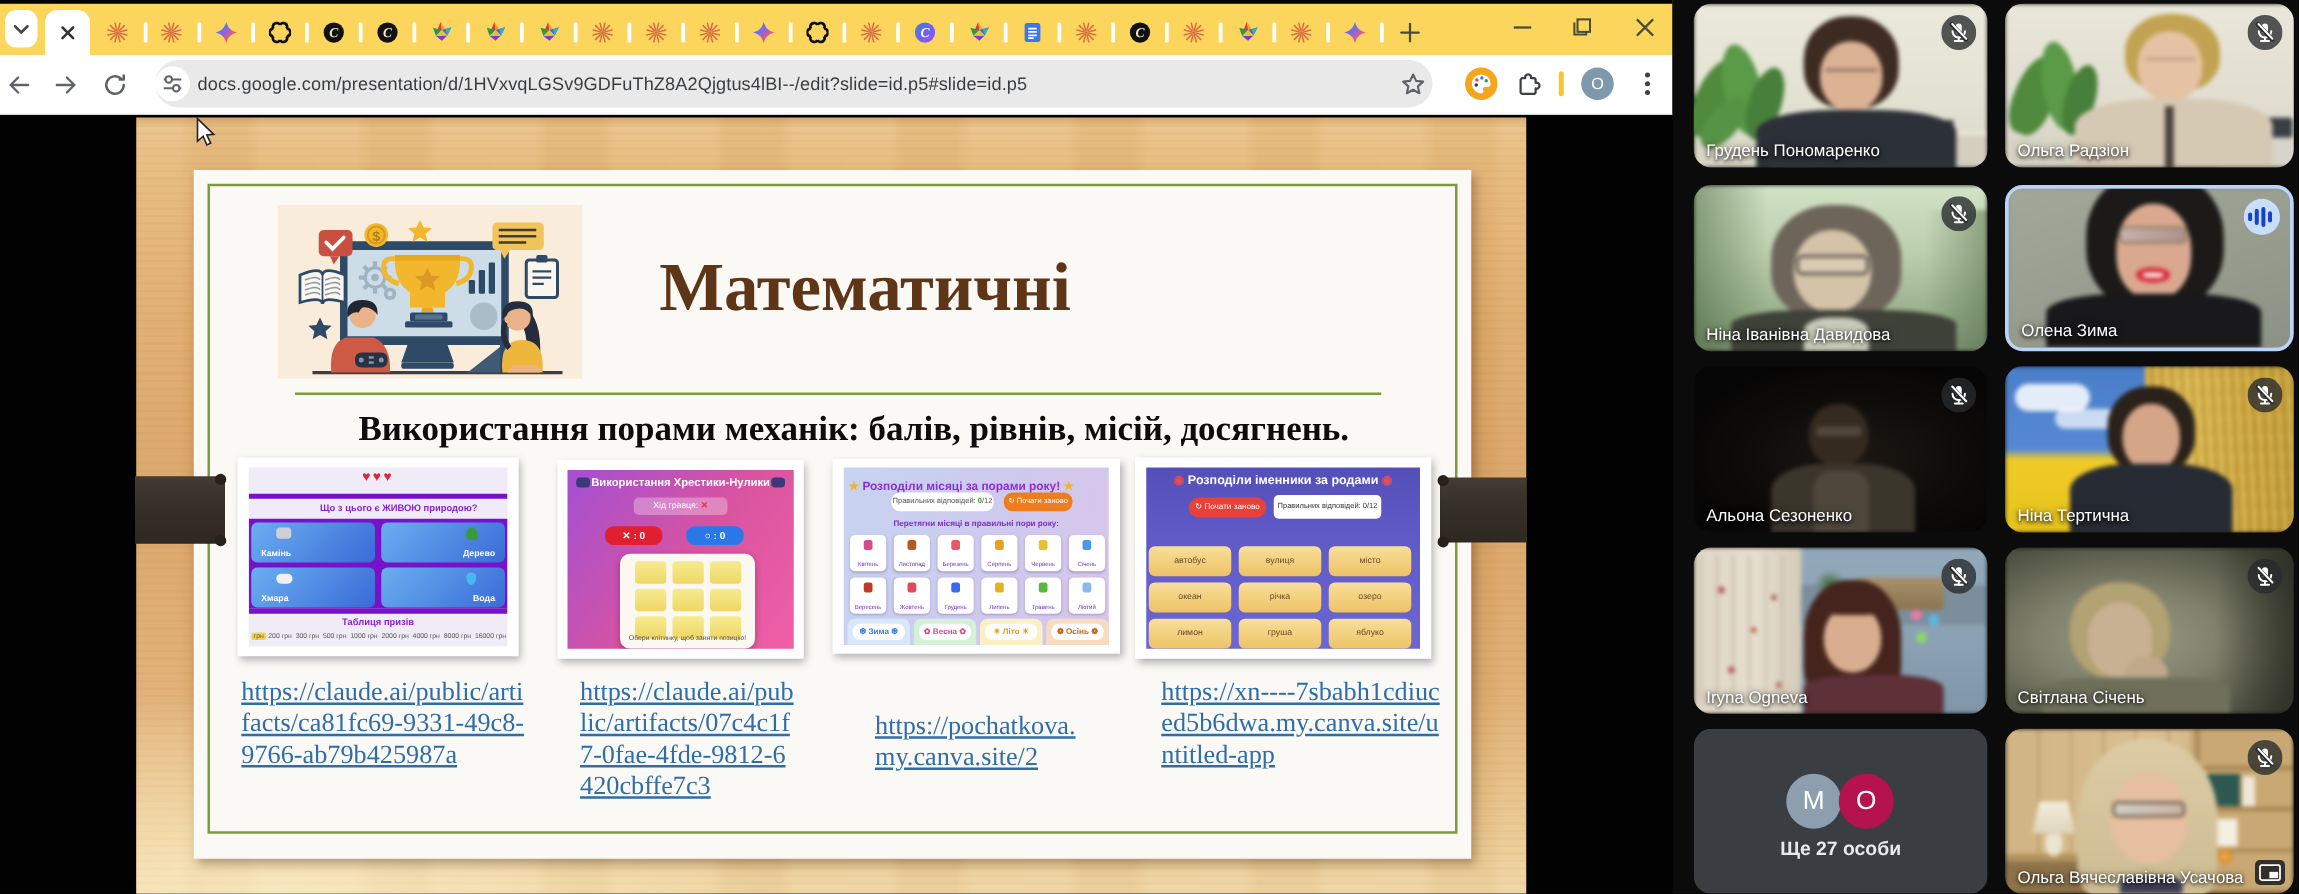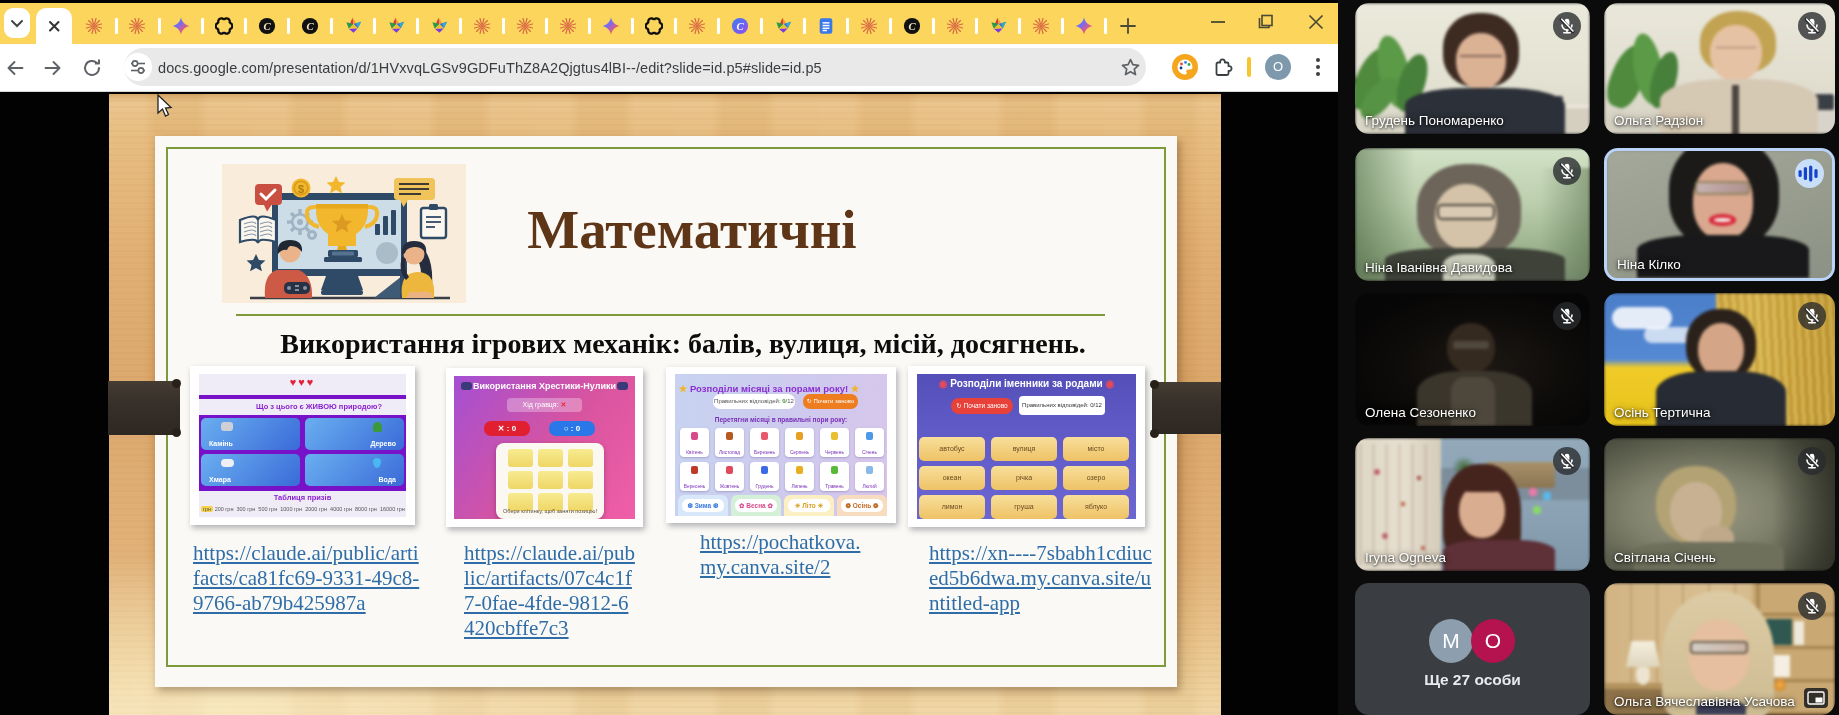--- a/index.html
+++ b/index.html
@@ -380,21 +380,21 @@
 <path d="M196 80 q16 10 14 42 q-6 8 -12 2 q4 -24 -6 -32 z" fill="#252c3d"></path>
 <path d="M180 134 q-3 -26 16 -26 q18 0 16 26 z" fill="#edb73d"></path>
 <circle cx="192" cy="90" r="10.5" fill="#eab389"></circle>
 <path d="M180 92 q-2 -15 12 -15 q14 0 12 13 q-4 -8 -12 -7 q-8 1 -9 6 q-2 1 -3 3 z" fill="#252c3d"></path>
 <path d="M180 92 q-4 16 4 24 l3 -3 q-6 -9 -3 -18 z" fill="#252c3d"></path>
 <path d="M188 128 l18 0 q6 2 4 6 l-26 0 z" fill="#eab389" opacity="0.9"></path>
     </g>
 </svg>
 <div class="abs" id="title">Математичні</div>
 <div class="abs" id="gline"></div>
-<div class="abs" id="subtitle">Використання ігрових механік: балів, вулиця, місій, досягнень.</div>
+<div class="abs" id="subtitle">Використання порами механік: балів, рівнів, місій, досягнень.</div>
 <div class="abs thumb" style="left:190px;top:366px;width:225px;height:159px;">
 <div class="abs" style="left:9px;top:8px;width:207px;height:143px;background:#efecf8;overflow:hidden;">
  <div class="abs" style="left:0;top:2px;width:207px;text-align:center;color:#e02438;font-size:11px;letter-spacing:2px;">♥♥♥</div>
  <div class="abs" style="left:0;top:21px;width:207px;height:4px;background:#7812c8;"></div>
  <div class="abs" style="left:0;top:28px;width:240px;text-align:center;color:#8a1fd0;font-size:7.5px;font-weight:bold;">Що з цього є ЖИВОЮ природою?</div>
  <div class="abs" style="left:0;top:41px;width:207px;height:72px;background:#7812c8;"></div>
  <div class="abs" style="left:2px;top:44px;width:99px;height:32px;border-radius:5px;background:linear-gradient(135deg,#6aaff0,#3a6ad8);">
         <span style="position:absolute;left:20px;top:4px;width:12px;height:9px;background:#cfcfd8;border-radius:3px;"></span>
         <span style="position:absolute;left:8px;bottom:3px;color:#fff;font-size:7px;font-weight:bold;">Камінь</span>
       </div>
@@ -516,21 +516,21 @@
 <div class="abs" style="left:2px;top:92px;width:66px;height:24px;background:linear-gradient(180deg,#f8df9a,#eec266);border-radius:5px;text-align:center;color:#6a4a20;font-size:7px;line-height:24px;">океан</div>
 <div class="abs" style="left:74px;top:92px;width:66px;height:24px;background:linear-gradient(180deg,#f8df9a,#eec266);border-radius:5px;text-align:center;color:#6a4a20;font-size:7px;line-height:24px;">річка</div>
 <div class="abs" style="left:146px;top:92px;width:66px;height:24px;background:linear-gradient(180deg,#f8df9a,#eec266);border-radius:5px;text-align:center;color:#6a4a20;font-size:7px;line-height:24px;">озеро</div>
 <div class="abs" style="left:2px;top:121px;width:66px;height:24px;background:linear-gradient(180deg,#f8df9a,#eec266);border-radius:5px;text-align:center;color:#6a4a20;font-size:7px;line-height:24px;">лимон</div>
 <div class="abs" style="left:74px;top:121px;width:66px;height:24px;background:linear-gradient(180deg,#f8df9a,#eec266);border-radius:5px;text-align:center;color:#6a4a20;font-size:7px;line-height:24px;">груша</div>
 <div class="abs" style="left:146px;top:121px;width:66px;height:24px;background:linear-gradient(180deg,#f8df9a,#eec266);border-radius:5px;text-align:center;color:#6a4a20;font-size:7px;line-height:24px;">яблуко</div>
 </div>
   </div>
 <div class="abs link" style="left:193px;top:541px;">https://claude.ai/public/arti<br>facts/ca81fc69-9331-49c8-<br>9766-ab79b425987a</div>
 <div class="abs link" style="left:464px;top:541px;">https://claude.ai/pub<br>lic/artifacts/07c4c1f<br>7-0fae-4fde-9812-6<br>420cbffe7c3</div>
-<div class="abs link" style="left:700px;top:530px;">https://pochatkova.<br>my.canva.site/2</div>
+<div class="abs link" style="left:700px;top:568px;">https://pochatkova.<br>my.canva.site/2</div>
 <div class="abs link" style="left:929px;top:541px;">https://xn----7sbabh1cdiuc<br>ed5b6dwa.my.canva.site/u<br>ntitled-app</div>
 <svg class="abs" style="left:155px;top:93px" width="22" height="26">
     <path d="M3 2 L3 20 L7.5 16 L10.5 23 L13.5 21.5 L10.5 15 L16 14.5 Z" fill="#fff" stroke="#222" stroke-width="1.3"></path>
   </svg>
 <div class="abs" id="sidebar"></div>
 <div class="tile" style="left:1355px;top:3px;width:235px;height:131px;">
     <div class="scene">
       <div class="abs" style="left:0;top:0;width:235px;height:131px;background:linear-gradient(180deg,#eae9db 0%,#e3e2d2 60%,#d8d5c5 100%);"></div>
 <div class="abs" style="left:62px;top:102px;width:173px;height:29px;background:#d5cfc0;border-top:3px solid #ece8dc;"></div>
 <div class="abs" style="left:150px;top:93px;width:58px;height:12px;background:#3a3f44;border-radius:2px;"></div>
@@ -597,50 +597,50 @@
 </div>
     <div class="abs" style="right:8px;top:8px;width:29px;height:29px;border-radius:50%;background:#c9def8;"></div>
     <svg class="abs" style="right:11px;top:14px" width="23" height="17">
       <g fill="#1543cb">
         <rect x="0.5" y="5" width="3.2" height="7" rx="1.6"></rect>
         <rect x="5.8" y="2" width="3.2" height="13" rx="1.6"></rect>
         <rect x="11.1" y="0.5" width="3.2" height="16" rx="1.6"></rect>
         <rect x="16.4" y="4" width="3.2" height="9" rx="1.6"></rect>
       </g>
     </svg>
-    <span class="tname">Ніна Кілко</span>
+    <span class="tname">Олена Зима</span>
   </div>
 <div class="tile" style="left:1355px;top:293px;width:235px;height:133px;">
     <div class="scene">
       <div class="abs" style="left:0;top:0;width:235px;height:133px;background:radial-gradient(ellipse 60% 60% at 55% 55%,#1c1713 0%,#0e0c0a 60%,#070606 100%);"></div>
 <div class="abs" style="left:92px;top:30px;width:48px;height:50px;border-radius:48%;background:#352a20;"></div>
 <div class="abs" style="left:98px;top:48px;width:36px;height:8px;background:rgba(190,190,180,0.2);border-radius:3px;"></div>
 <div class="abs" style="left:62px;top:78px;width:115px;height:55px;border-radius:38% 38% 0 0;background:#3b362c;"></div>
 <div class="abs" style="left:96px;top:84px;width:44px;height:49px;background:#4e483c;border-radius:30% 30% 0 0;"></div>
     </div>
     <svg class="mic" width="28" height="28">
       <use href="#micoff"></use>
     </svg>
-    <span class="tname">Олена Сезоненко</span>
+    <span class="tname">Альона Сезоненко</span>
   </div>
 <div class="tile" style="left:1604px;top:293px;width:231px;height:133px;">
     <div class="scene">
       <div class="abs" style="left:0;top:0;width:140px;height:133px;background:linear-gradient(180deg,#4a7ec9 0%,#5589d4 50%,#f0cb28 56%,#e6c31c 100%);"></div>
 <div class="abs" style="left:8px;top:14px;width:60px;height:22px;border-radius:12px;background:rgba(255,255,255,0.85);"></div>
 <div class="abs" style="left:40px;top:34px;width:50px;height:16px;border-radius:10px;background:rgba(255,255,255,0.7);"></div>
 <div class="abs" style="left:112px;top:0;width:123px;height:133px;background:linear-gradient(90deg,#caa23a 0%,#d4af46 30%,#c49a32 70%,#ba922e 100%);"></div>
 <div class="abs" style="left:112px;top:0;width:123px;height:133px;background:repeating-linear-gradient(87deg,rgba(250,232,160,0.4) 0 2px,rgba(150,110,30,0.22) 2px 5px,rgba(225,195,95,0.3) 5px 8px);"></div>
 <div class="abs" style="left:82px;top:16px;width:70px;height:70px;border-radius:46% 46% 42% 42%;background:#2a211b;"></div>
 <div class="abs" style="left:94px;top:30px;width:46px;height:54px;border-radius:48%;background:#d4a586;"></div>
 <div class="abs" style="left:52px;top:78px;width:130px;height:55px;border-radius:38% 38% 0 0;background:#272b33;"></div>
     </div>
     <svg class="mic" width="28" height="28">
       <use href="#micoff"></use>
     </svg>
-    <span class="tname">Осінь Тертична</span>
+    <span class="tname">Ніна Тертична</span>
   </div>
 <div class="tile" style="left:1355px;top:438px;width:235px;height:133px;">
     <div class="scene">
       <div class="abs" style="left:0;top:0;width:235px;height:133px;background:linear-gradient(180deg,#93a9ba 0%,#8aa2b4 55%,#7e96a8 100%);"></div>
 <div class="abs" style="left:0;top:0;width:86px;height:133px;background:linear-gradient(90deg,#ded6c6 0%,#e6decf 55%,#d5ccba 100%);"></div>
 <div class="abs" style="left:4px;top:6px;width:78px;height:121px;background:repeating-linear-gradient(90deg,rgba(150,120,100,0.18) 0 3px,rgba(255,255,255,0) 3px 13px),radial-gradient(circle 5px at 18px 28px,#c05a6a 55%,rgba(0,0,0,0) 60%),radial-gradient(circle 4px at 44px 60px,#ba6a4a 55%,rgba(0,0,0,0) 60%),radial-gradient(circle 5px at 26px 92px,#c05a6a 55%,rgba(0,0,0,0) 60%),radial-gradient(circle 4px at 60px 34px,#a8584a 55%,rgba(0,0,0,0) 60%),radial-gradient(circle 4px at 64px 104px,#c06a5a 55%,rgba(0,0,0,0) 60%);"></div>
 <div class="abs" style="left:86px;top:30px;width:149px;height:32px;background:#7c8e9c;"></div>
 <div class="abs" style="left:92px;top:14px;width:34px;height:30px;background:radial-gradient(ellipse 50% 50% at 50% 50%,#3f6a35 0%,rgba(60,100,50,0) 72%);"></div>
 <div class="abs" style="left:130px;top:24px;width:70px;height:26px;background:linear-gradient(180deg,#a8906a,#8a7452);border-radius:3px;"></div>
 <div class="abs" style="left:168px;top:44px;width:34px;height:40px;background:radial-gradient(circle 7px at 10px 10px,#e87aa8 60%,rgba(0,0,0,0) 65%),radial-gradient(circle 7px at 24px 14px,#5ab8e8 60%,rgba(0,0,0,0) 65%),radial-gradient(circle 7px at 14px 28px,#8ad86a 60%,rgba(0,0,0,0) 65%);"></div>

